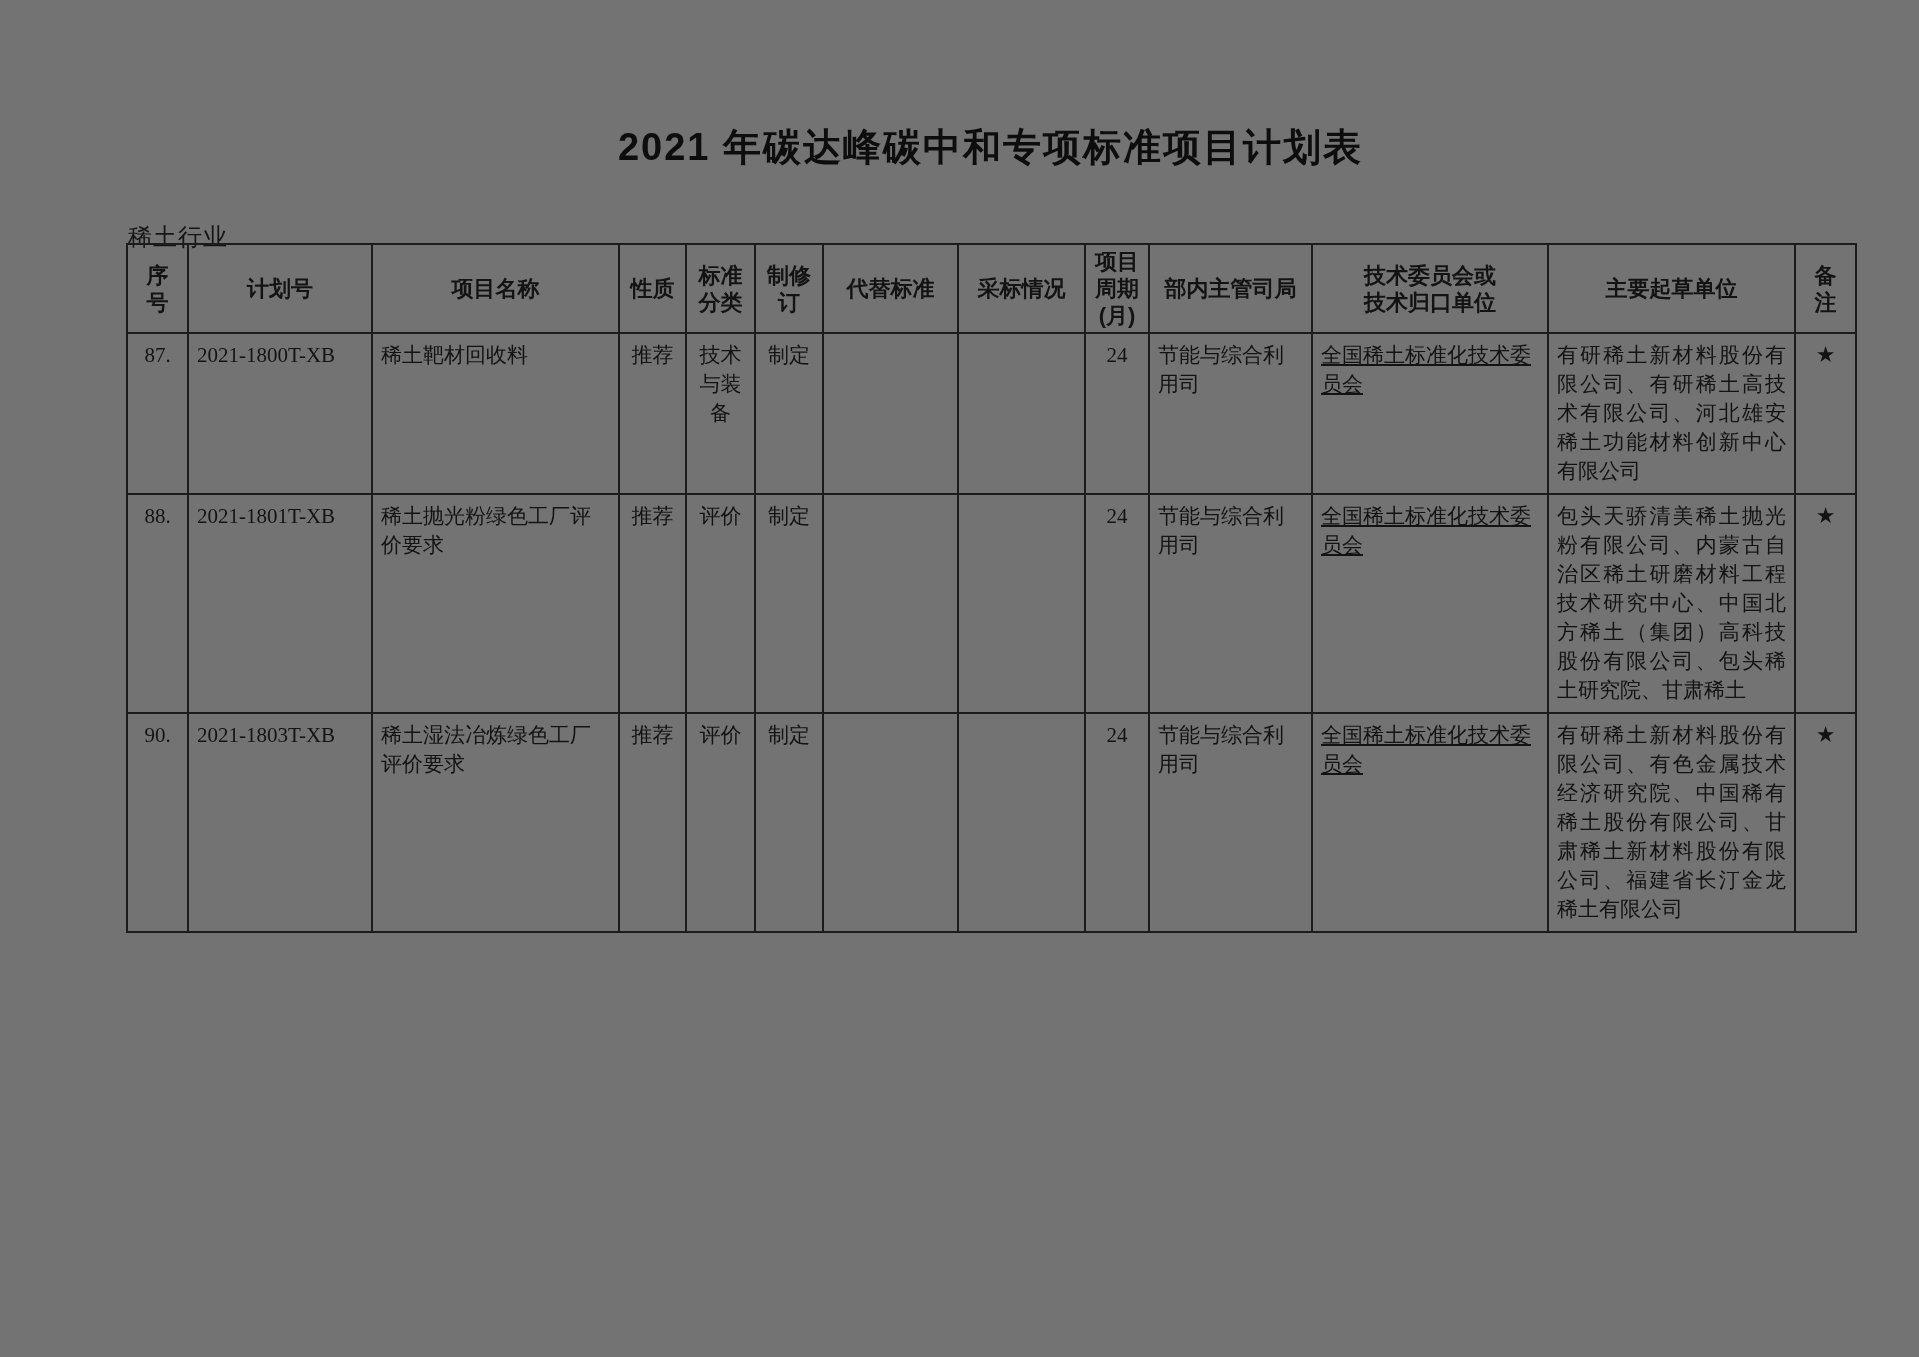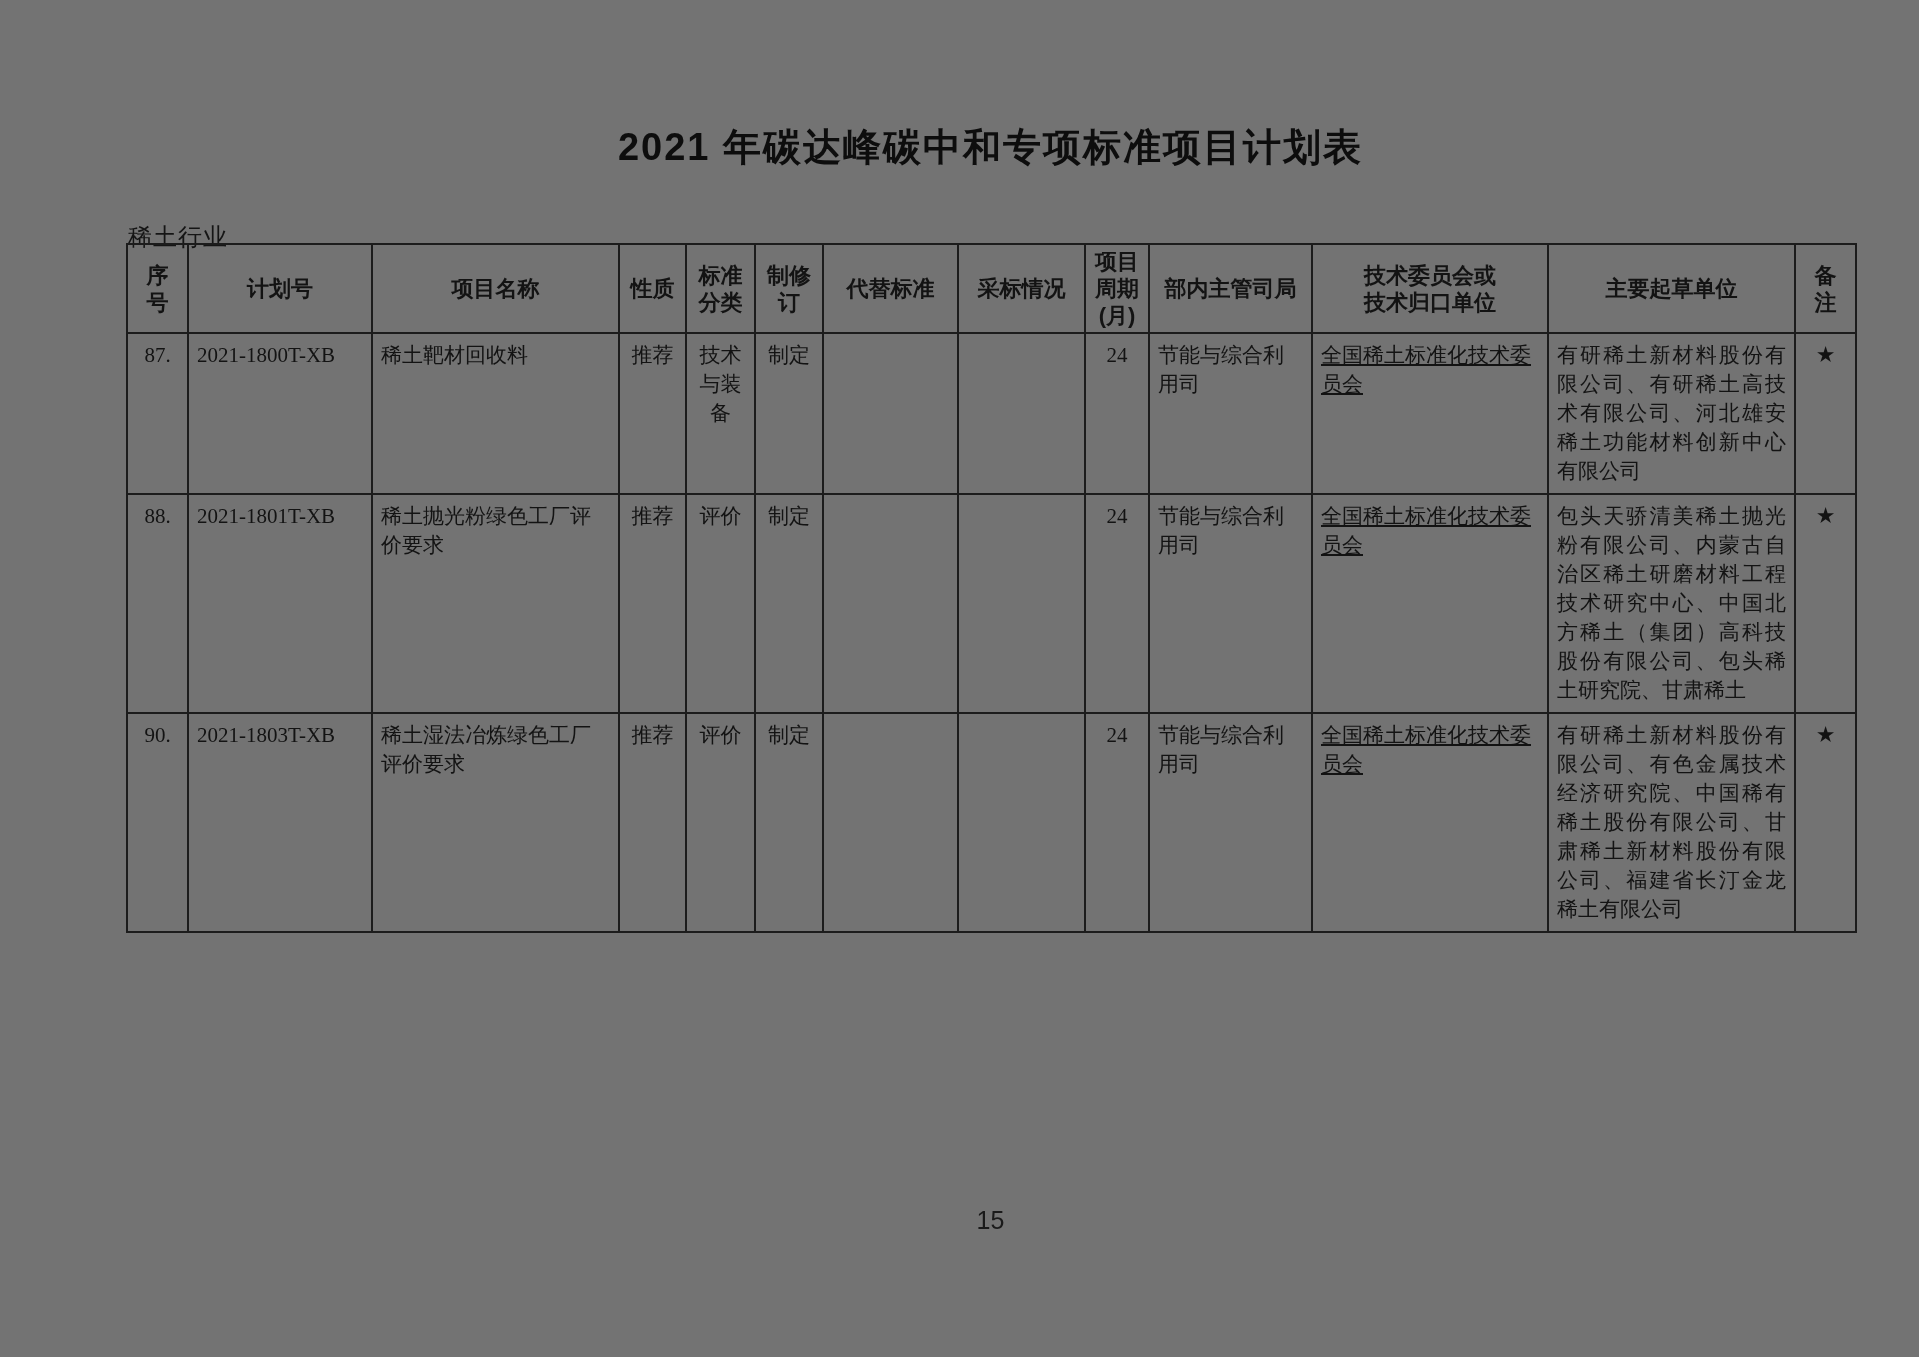--- a/index.html
+++ b/index.html
@@ -207,15 +207,14 @@
           <td class="col-adoption"></td>
           <td class="col-period_months">24</td>
           <td class="col-department">节能与综合利用司</td>
           <td class="col-committee">全国稀土标准化技术委员会</td>
           <td class="col-drafting_units">有研稀土新材料股份有限公司、有色金属技术经济研究院、中国稀有稀土股份有限公司、甘肃稀土新材料股份有限公司、福建省长汀金龙稀土有限公司</td>
           <td class="col-remark"><span>★</span></td>
         </tr>
       </tbody>
   </table>
 
-  <div class="page-number">15</div>
 
 </div>
 
 </body></html>

